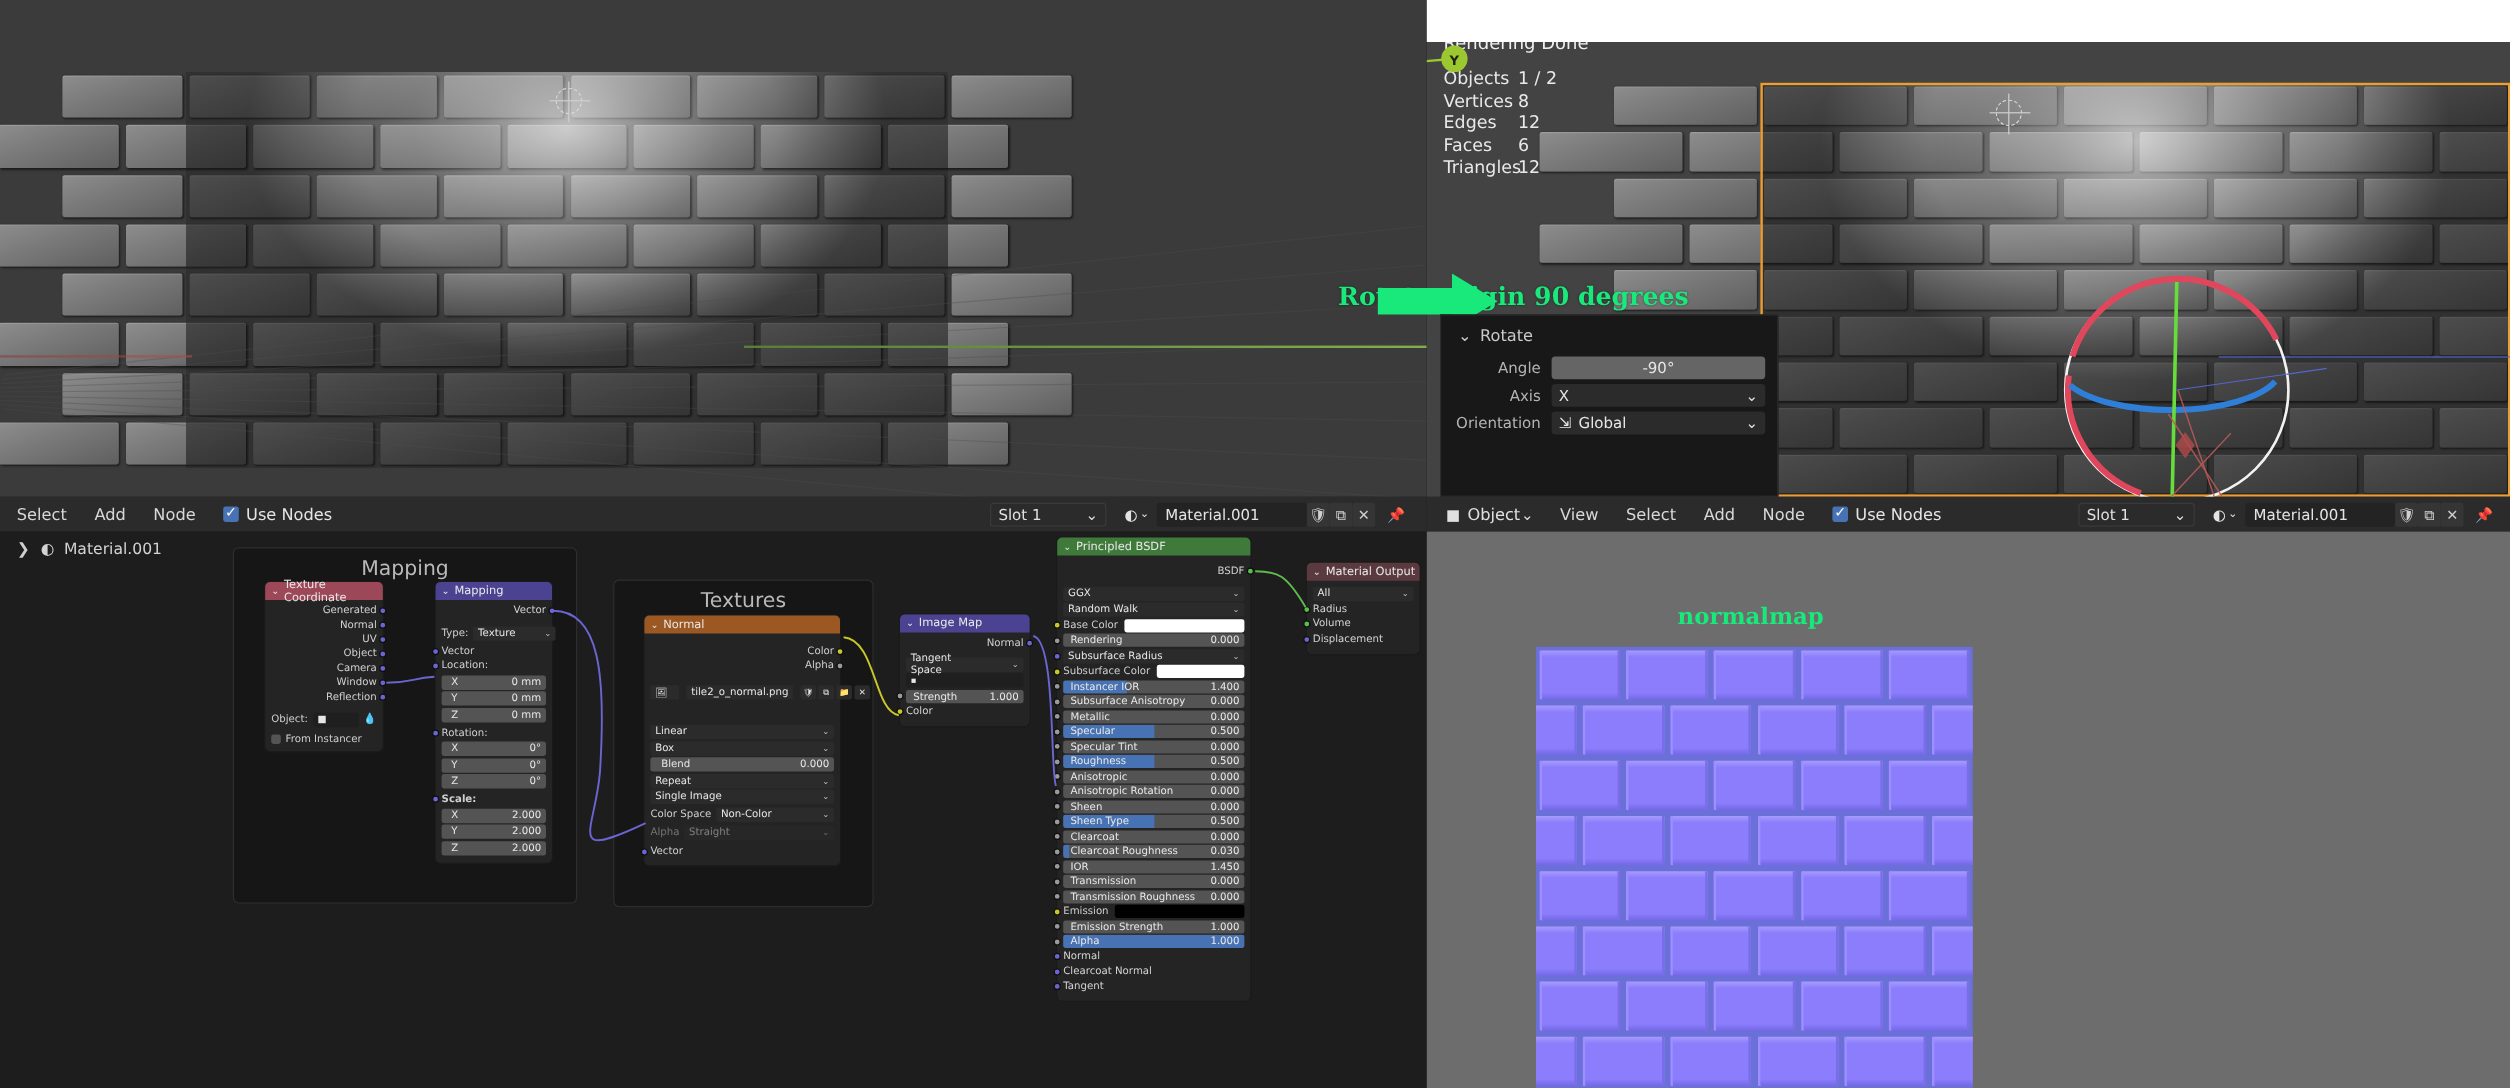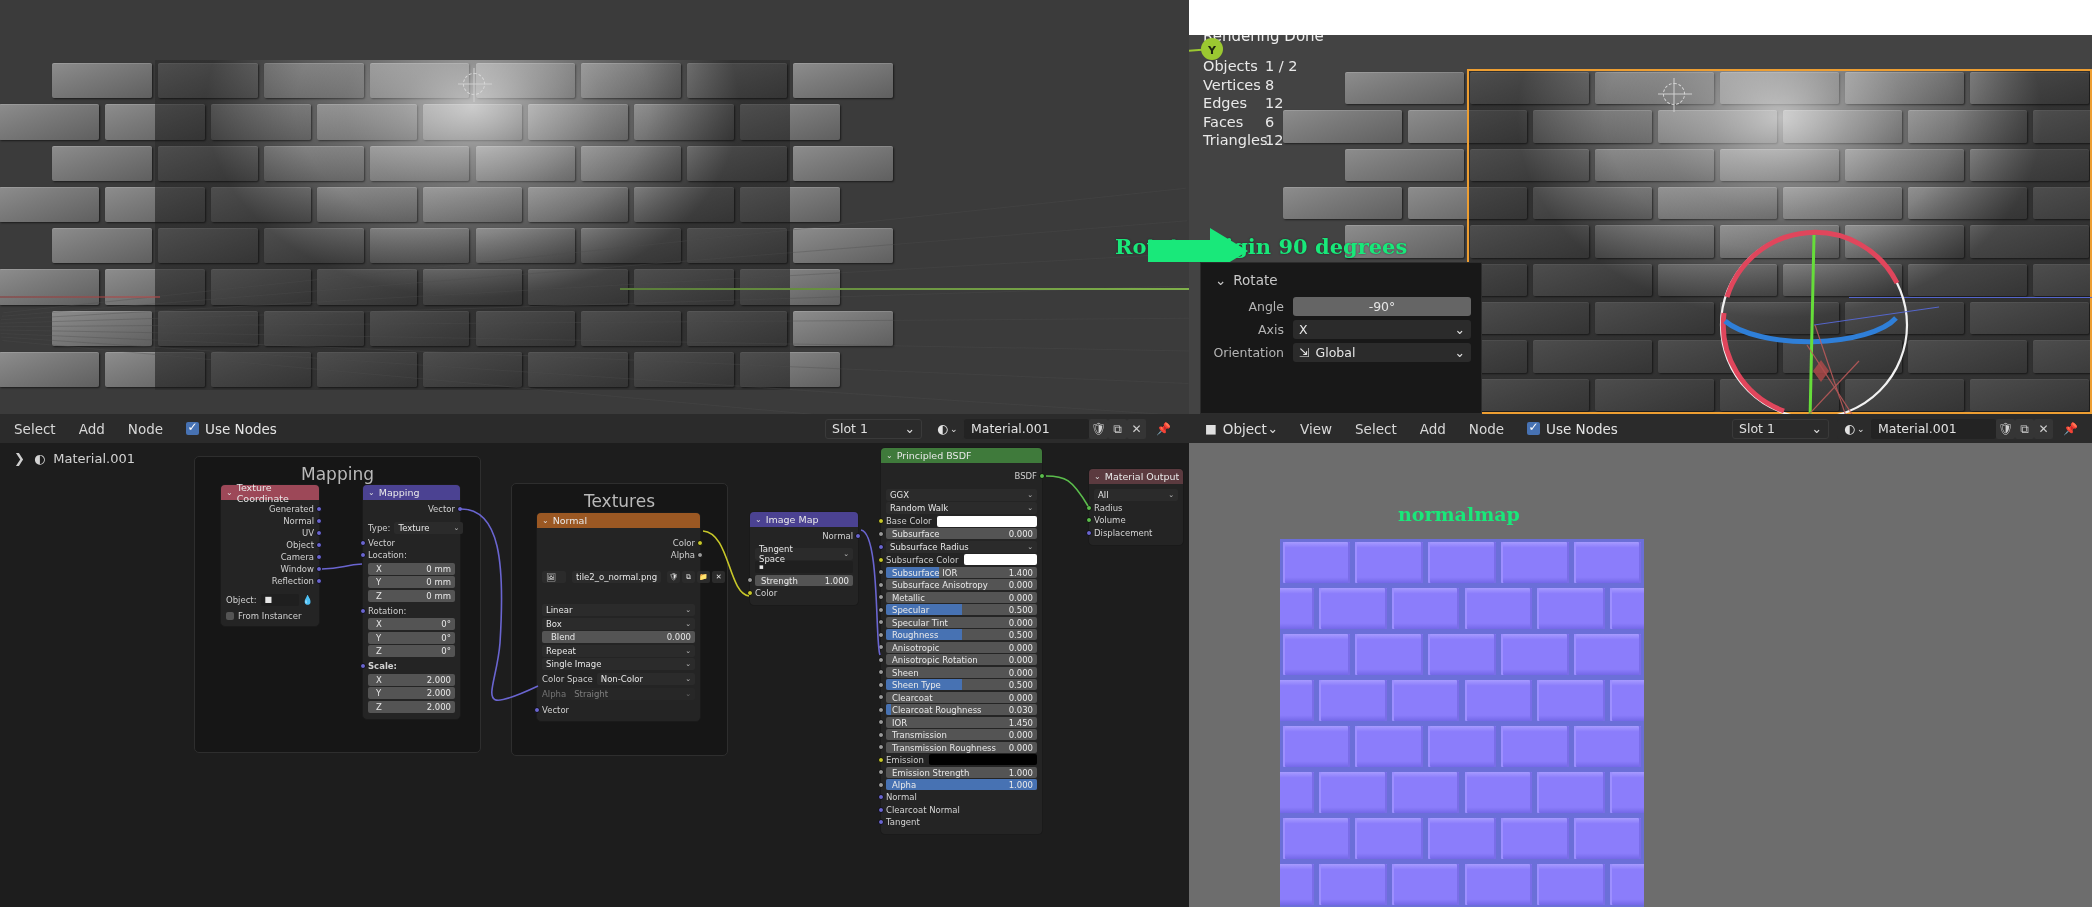--- a/index.html
+++ b/index.html
@@ -705,39 +705,39 @@
         </div>
         <div id="bsdfRows">
             <div style="position: relative; display: flex; align-items: center; gap: 5px; height: 11px; margin: 1.5px 0px;">
               <span class="sock s-yellow" style="left:-8px;top:2.5px;"></span>
               <span class="nlabel">Base Color</span>
               <div class="ncolor" style="flex:1;background:#ffffff;"></div>
             </div>
             <div class="prow">
               <span class="sock s-gray"></span>
               <div class="ptrack">
-                <span class="pname">Subsurface</span>
+                <span class="pname">Rendering</span>
                 <span class="pval">0.000</span>
               </div>
             </div>
             <div class="nfield dark" style="position: relative;">
               <span class="sock s-violet" style="left:-8px;top:3px;"></span>
               <span>Subsurface Radius</span>
               <span class="car">⌄</span>
             </div>
             <div style="position: relative; display: flex; align-items: center; gap: 5px; height: 11px; margin: 1.5px 0px;">
               <span class="sock s-yellow" style="left:-8px;top:2.5px;"></span>
               <span class="nlabel">Subsurface Color</span>
               <div class="ncolor" style="flex:1;background:#ffffff;"></div>
             </div>
             <div class="prow">
               <span class="sock s-gray"></span>
               <div class="ptrack">
                 <div class="pfill" style="width:35%"></div>
-                <span class="pname">Subsurface IOR</span>
+                <span class="pname">Instancer IOR</span>
                 <span class="pval">1.400</span>
               </div>
             </div>
             <div class="prow">
               <span class="sock s-gray"></span>
               <div class="ptrack">
                 <span class="pname">Subsurface Anisotropy</span>
                 <span class="pval">0.000</span>
               </div>
             </div>

